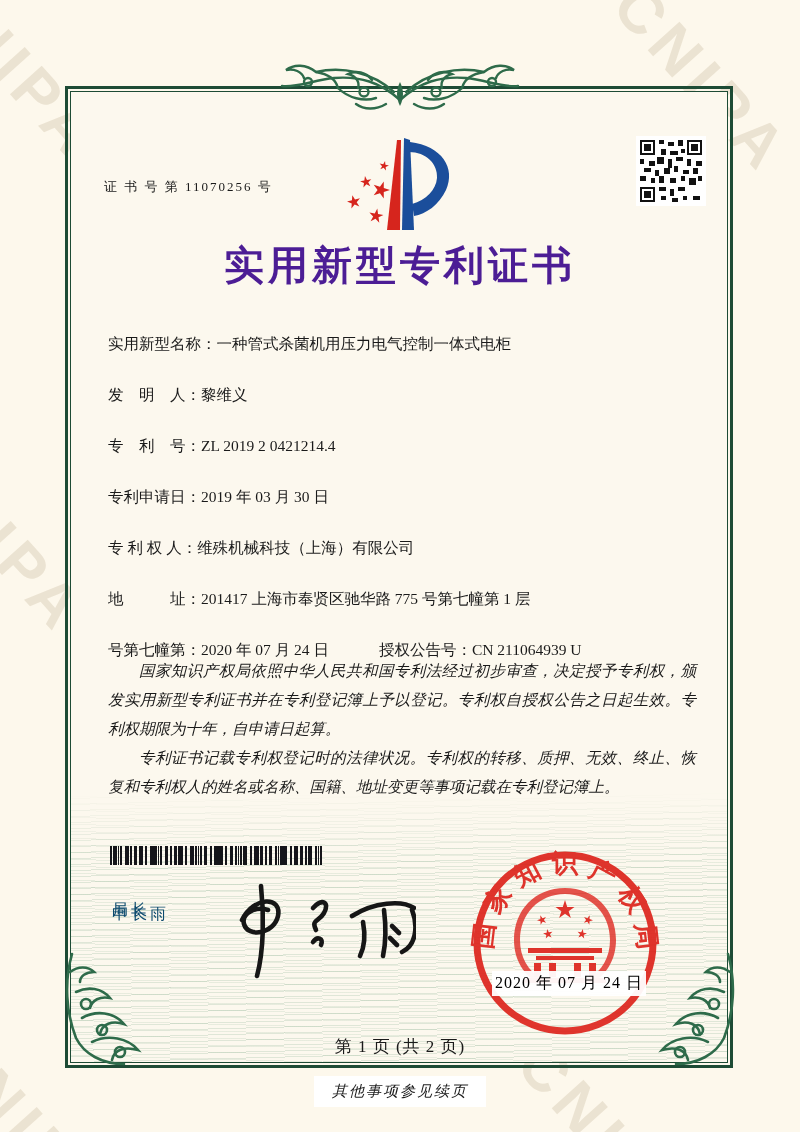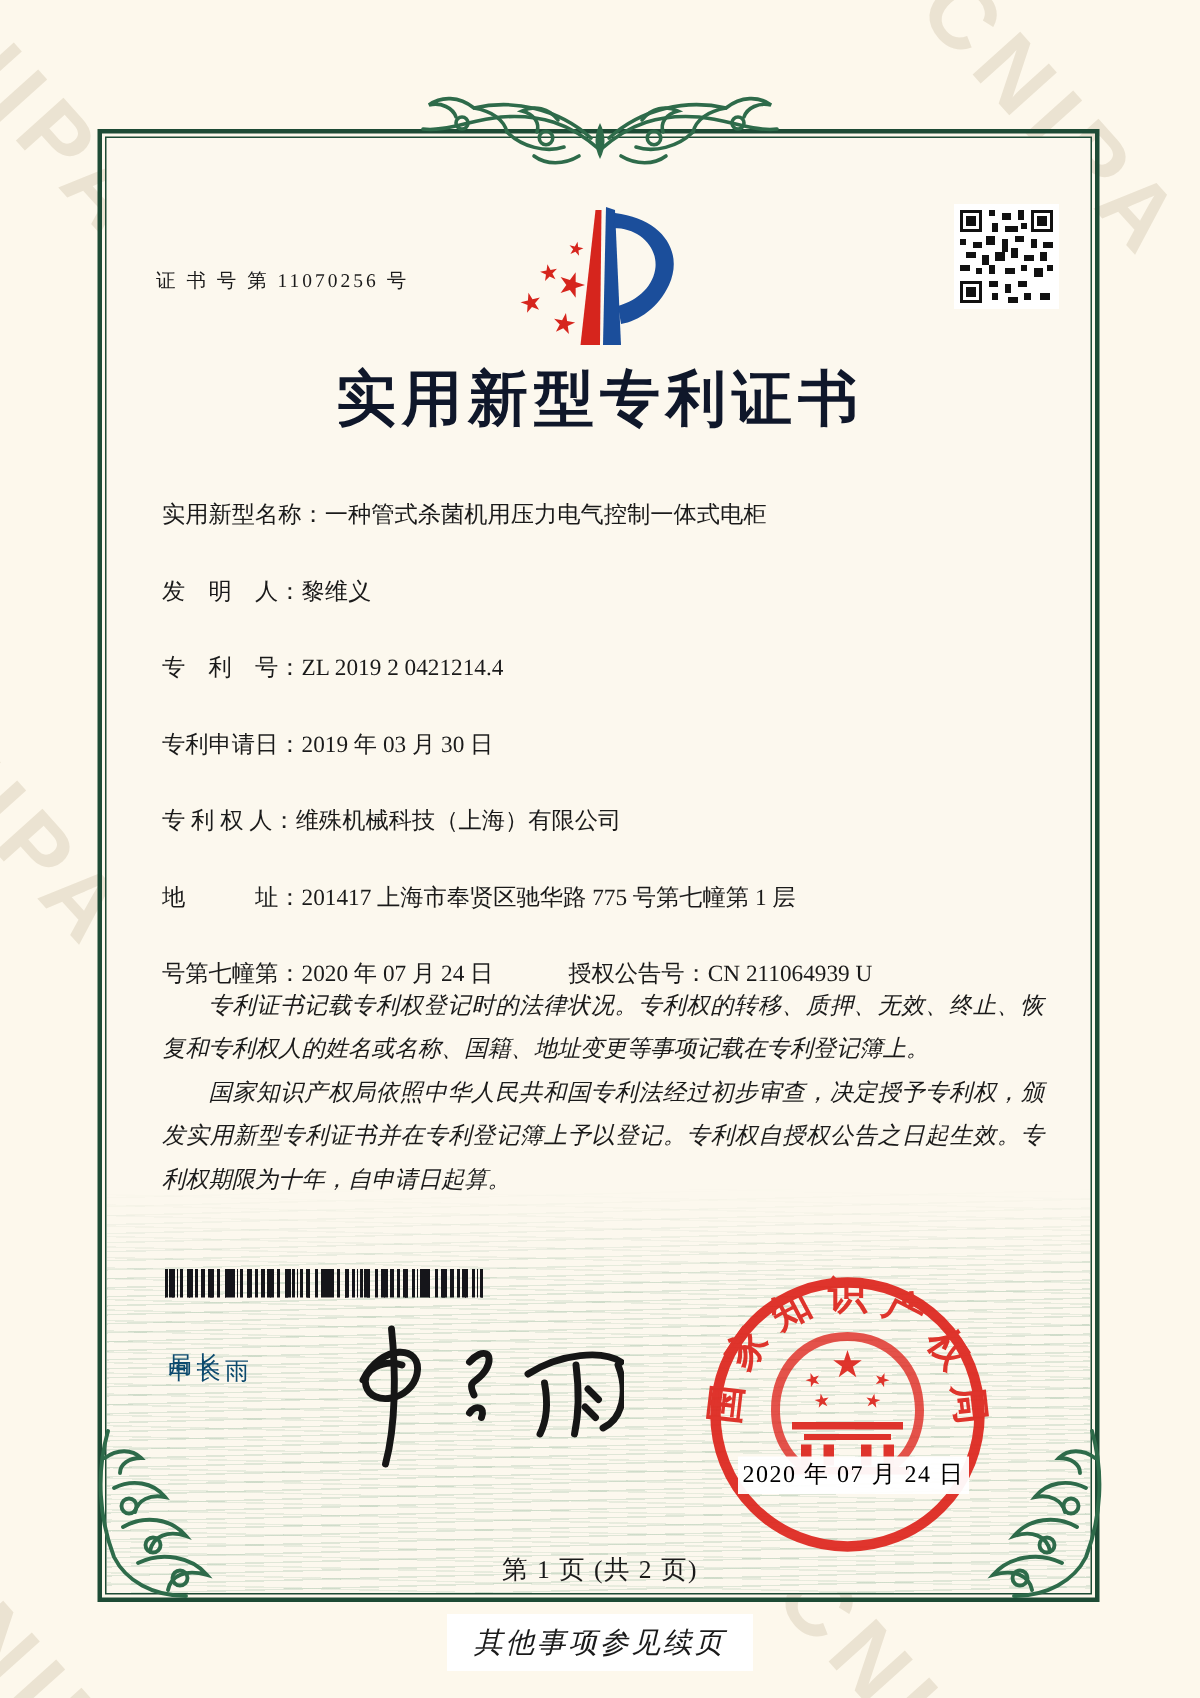--- a/index.html
+++ b/index.html
@@ -44,21 +44,21 @@
     font-size:13px;letter-spacing:2px;margin-top:32px;
   }
   .logo{position:absolute;left:338px;top:126px;}
   .qr{
     position:absolute;left:636px;top:136px;width:62px;height:62px;
     background:#fff;padding:4px;
   }
   .title{
     position:absolute;left:67px;width:666px;top:238px;
     text-align:center;font-size:40px;font-weight:900;letter-spacing:4px;
-    color:#0f172a;
+    color:#4c1d95;
   }
   .fields{
     position:absolute;left:108px;top:335px;width:592px;
     display:flex;flex-direction:column;gap:33px;
     font-size:15.5px;line-height:18px;
   }
   .field-row{white-space:nowrap;}
   .field-label{display:inline-block;}
   .grant-pair2{margin-left:50px;}
   .body-text{
@@ -88,21 +88,21 @@
     text-align:center;font-size:16px;letter-spacing:1px;color:#000;
     padding:2px 0;
   }
   .page-info{
     position:absolute;left:67px;width:666px;top:1035px;
     text-align:center;font-size:17px;letter-spacing:1px;
   }
   .footer-note{
     position:absolute;left:50%;transform:translateX(-50%);top:1076px;z-index:5;
     background:#fff;padding:6px 18px;
-    font-size:19px;font-style:italic;letter-spacing:2px;white-space:nowrap;
+    font-size:15px;font-style:italic;letter-spacing:2px;white-space:nowrap;
   }
 </style>
 </head>
 <body>
 
 <div class="wm" style="left:-38px;top:-44px;">CNIPA</div>
 <div class="wm" style="left:168px;top:96px;font-size:52px;">CNIPA</div>
 <div class="wm" style="left:652px;top:-30px;">CNIPA</div>
 <div class="wm" style="left:452px;top:292px;font-size:54px;">CNIPA</div>
 <div class="wm" style="left:-52px;top:430px;">CNIPA</div>
@@ -257,22 +257,22 @@
     </div>
     <div class="field-row">
       <span class="field-label">地　　　址：</span><span>201417 上海市奉贤区驰华路 775 号第七幢第 1 层</span>
     </div>
     <div class="field-row">
       <span>号第七幢第：</span><span>2020 年 07 月 24 日</span><span class="grant-pair2">授权公告号：</span><span>CN 211064939 U</span>
     </div>
   </div>
 
   <div class="body-text">
+    <p>国家知识产权局依照中华人民共和国专利法经过初步审查，决定授予专利权，颁发实用新型专利证书并在专利登记簿上予以登记。专利权自授权公告之日起生效。专利权期限为十年，自申请日起算。</p>
     <p>专利证书记载专利权登记时的法律状况。专利权的转移、质押、无效、终止、恢复和专利权人的姓名或名称、国籍、地址变更等事项记载在专利登记簿上。</p>
-    <p>国家知识产权局依照中华人民共和国专利法经过初步审查，决定授予专利权，颁发实用新型专利证书并在专利登记簿上予以登记。专利权自授权公告之日起生效。专利权期限为十年，自申请日起算。</p>
   </div>
 
   <div class="barcode"></div>
 
   <div class="signer role">局长</div>
   <div class="signer name">申长雨</div>
 
   <svg class="signature" width="200" height="100" viewBox="0 0 200 100">
     <g fill="none" stroke="#161616" stroke-width="4.6" stroke-linecap="round">
       <path d="M26,40 C38,16 66,16 62,36 C58,54 32,58 28,44 C25,33 40,26 52,30"></path>

